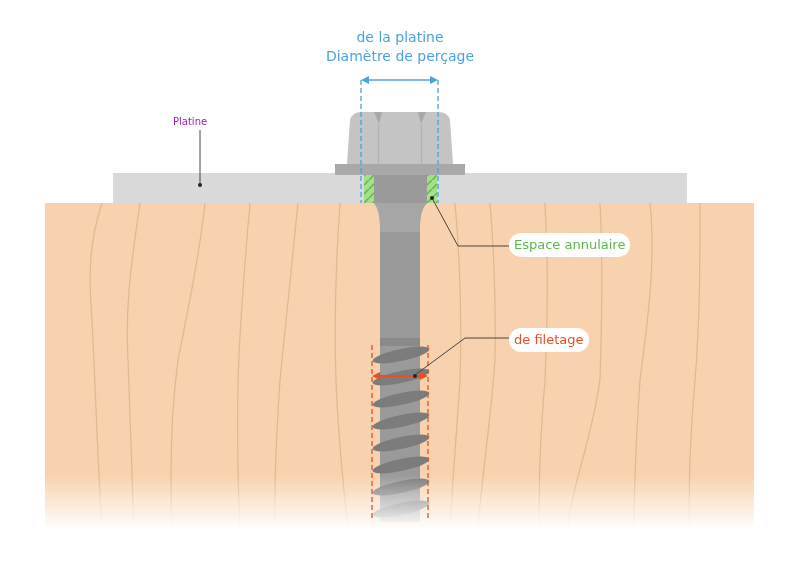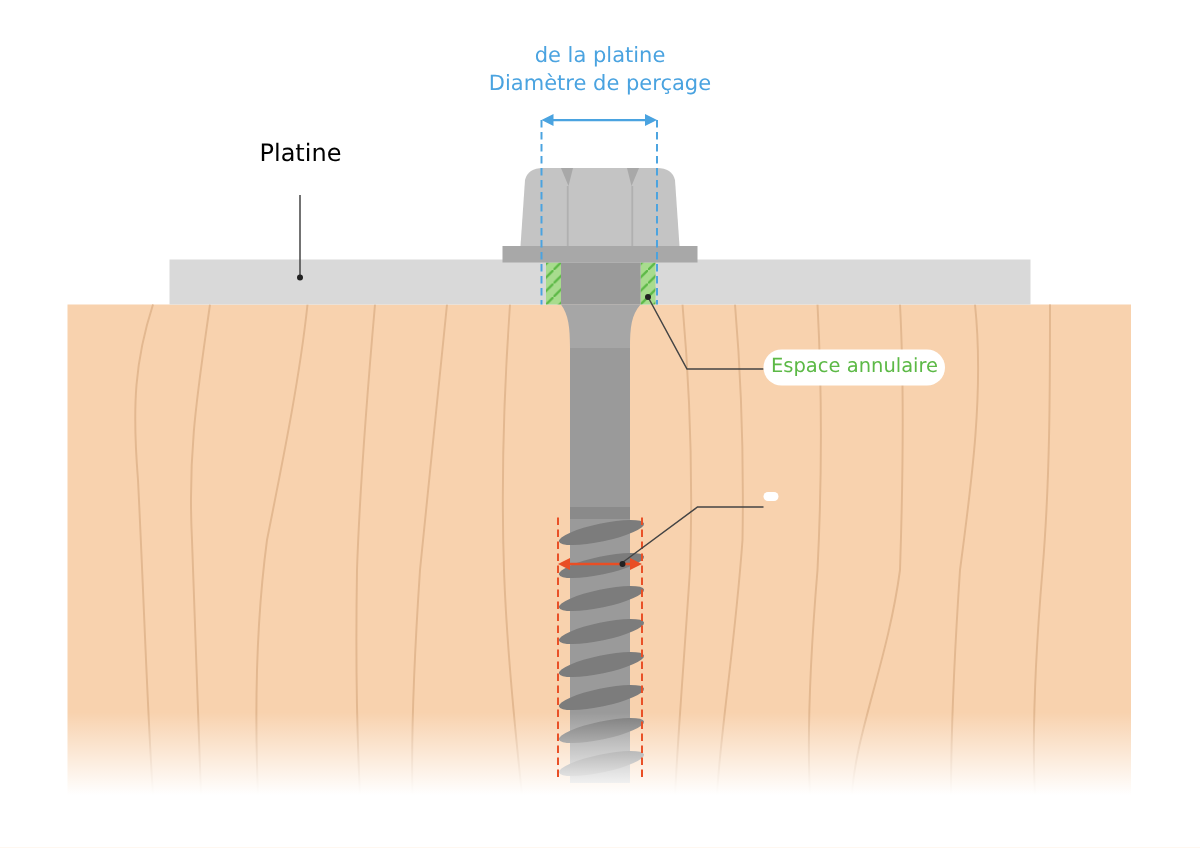--- a/index.html
+++ b/index.html
@@ -1,21 +1,21 @@
 <!DOCTYPE html>
 <html><head>
 <meta charset="utf-8">
 <style>
   html, body { margin:0; padding:0; background:#ffffff; }
   body { width:800px; height:565px; position:relative; overflow:hidden; font-family:"DejaVu Sans", sans-serif; }
   svg.scene { position:absolute; left:0; top:0; }
   .label { position:absolute; font-family:"DejaVu Sans", sans-serif; }
   .title-blue { left:300px; top:28px; width:200px; text-align:center; color:#4aa3e0; font-size:14px; line-height:19px; }
   .title-blue span { display:block; }
-  .platine-label { left:173px; top:92px; color:#000000; font-size:16px; }
+  .platine-label { left:173px; top:116px; color:#a21caf; font-size:10px; }
   .box { background:#ffffff; padding:3px 5px; font-size:13px; line-height:18px;border-radius:12px; }
   .green-box { left:509px; top:233px; color:#5cb946; }
   .red-box { left:509px; top:328px; color:#e94e24; }
   .red-box span { display:block; }
 </style>
 </head>
 <body>
 
 <svg class="scene" width="800" height="565" viewBox="0 0 800 565">
   <defs>
@@ -113,13 +113,14 @@
 <div class="label title-blue">
   <span>de la platine</span>
   <span>Diamètre de perçage</span>
 </div>
 
 <div class="label platine-label">Platine</div>
 
 <div class="label box green-box">Espace annulaire</div>
 
 <div class="label box red-box">
+  <span>de filetage</span>
 </div>
 
 </body></html>

